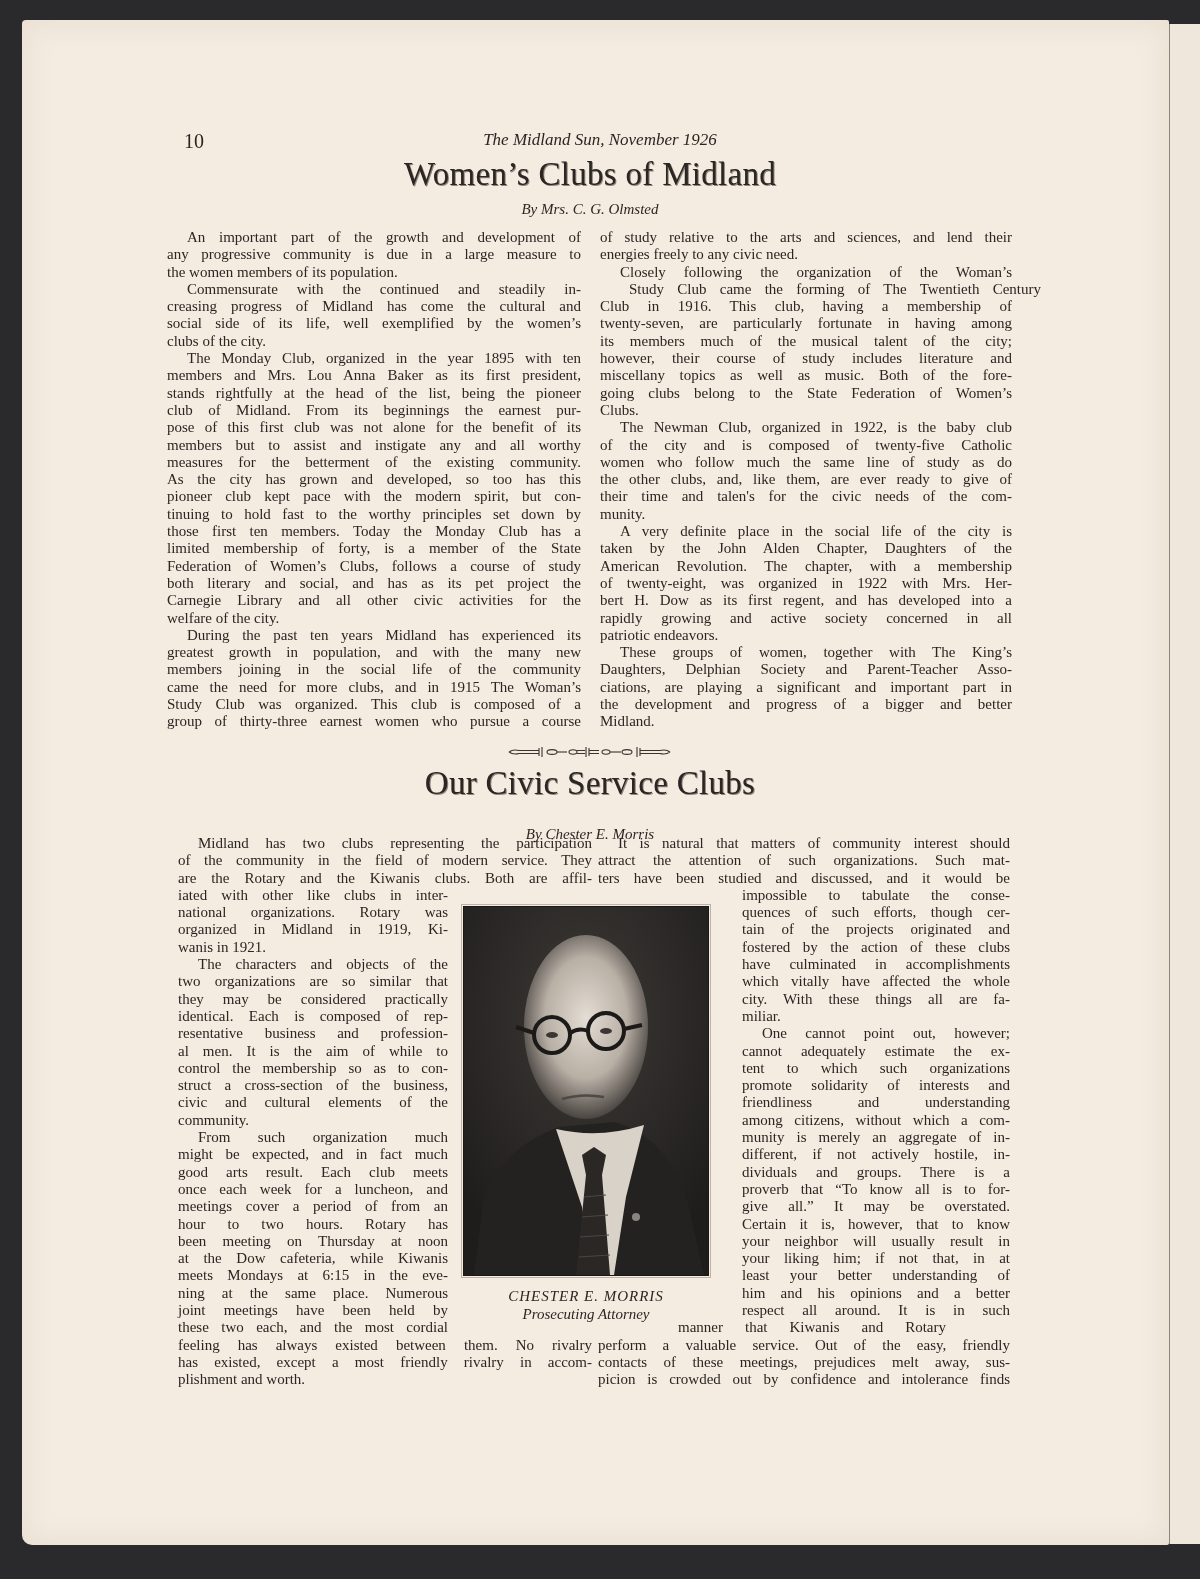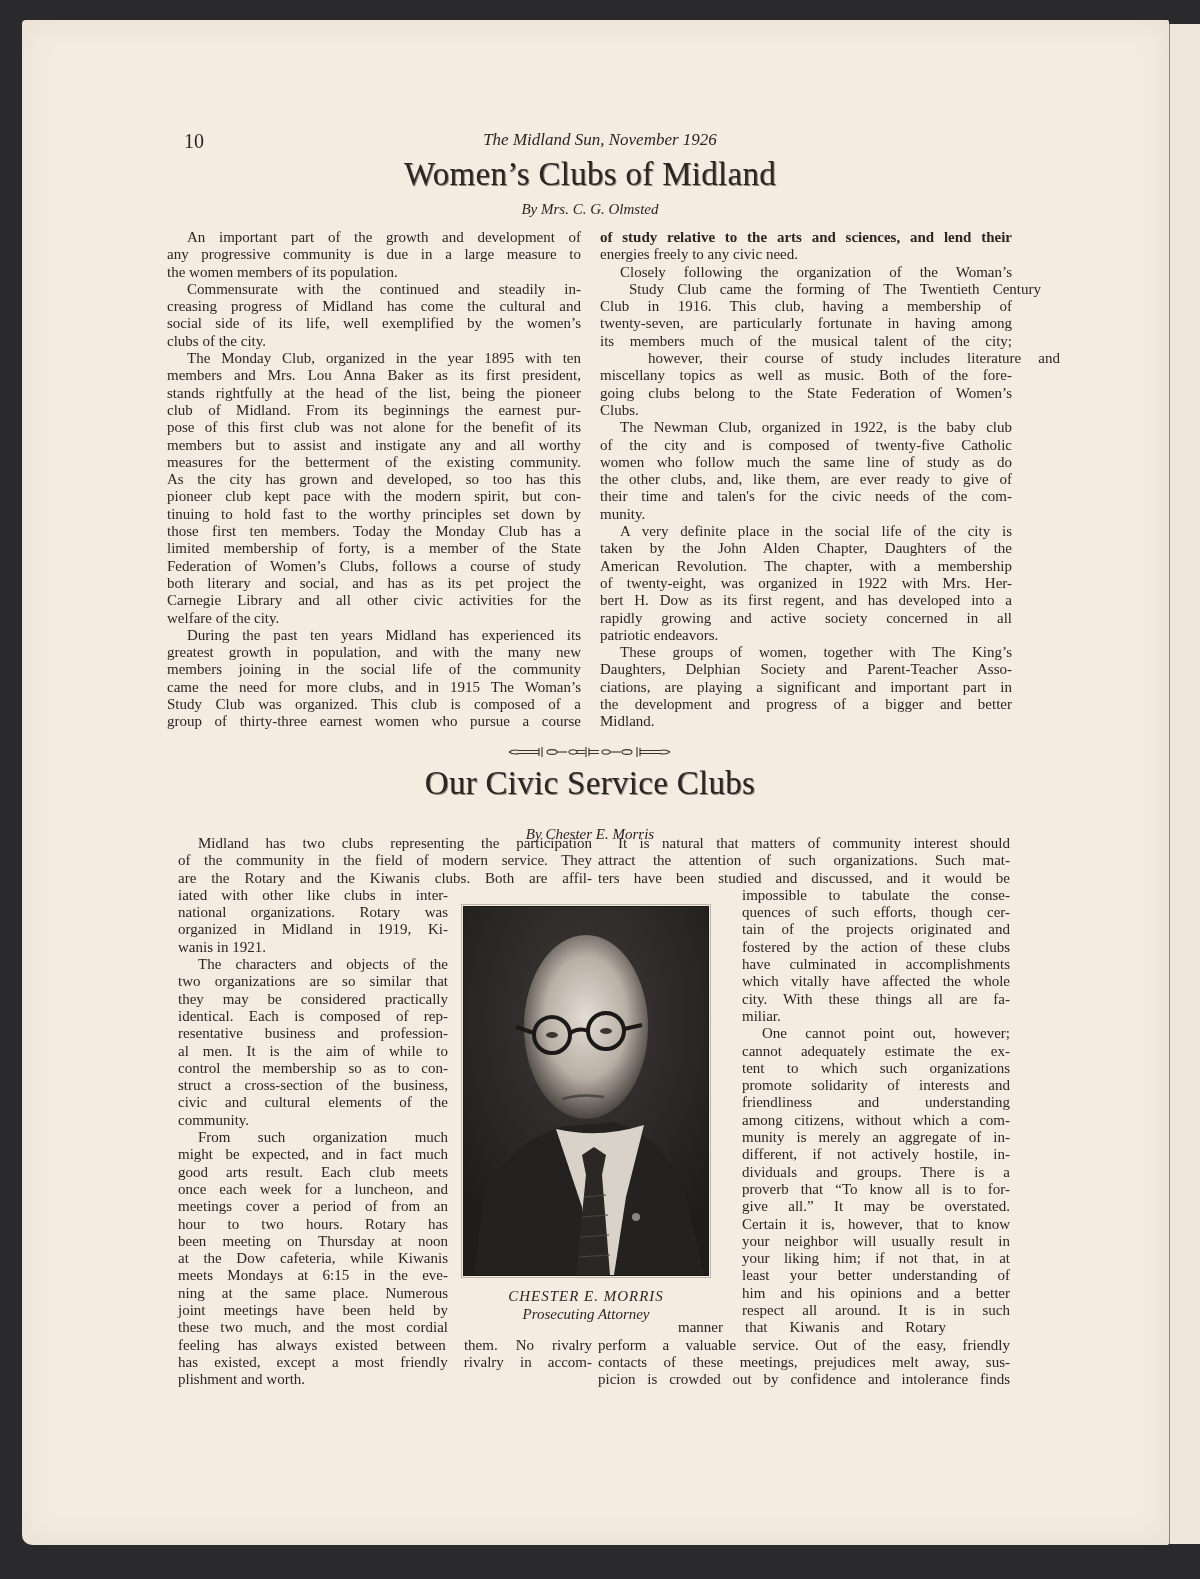--- a/index.html
+++ b/index.html
@@ -90,28 +90,28 @@
     <span class="line" style="width: 414px;">Carnegie Library and all other civic activities for the</span>
     <span class="line last" style="width: 414px;">welfare of the city.</span>
     <span class="line ind" style="width: 394px;">During the past ten years Midland has experienced its</span>
     <span class="line" style="width: 414px;">greatest growth in population, and with the many new</span>
     <span class="line" style="width: 414px;">members joining in the social life of the community</span>
     <span class="line" style="width: 414px;">came the need for more clubs, and in 1915 The Woman’s</span>
     <span class="line" style="width: 414px;">Study Club was organized.  This club is composed of a</span>
     <span class="line" style="width: 414px;">group of thirty-three earnest women who pursue a course</span>
   </div>
 <div class="col c2">
-    <span class="line" style="width: 412px; font-weight: bold;">of study relative to the arts and sciences, and lend their</span>
+    <span class="line" style="width: 412px;">of study relative to the arts and sciences, and lend their</span>
     <span class="line last" style="width: 412px;">energies freely to any civic need.</span>
     <span class="line ind" style="width: 392px;">Closely following the organization of the Woman’s</span>
     <span class="line" style="width: 412px; margin-left: 29px;">Study Club came the forming of The Twentieth Century</span>
     <span class="line" style="width: 412px;">Club in 1916.  This club, having a membership of</span>
     <span class="line" style="width: 412px;">twenty-seven, are particularly fortunate in having among</span>
     <span class="line" style="width: 412px;">its members much of the musical talent of the city;</span>
-    <span class="line" style="width: 412px; margin-left: 48px;">however, their course of study includes literature and</span>
+    <span class="line" style="width: 412px;">however, their course of study includes literature and</span>
     <span class="line" style="width: 412px;">miscellany topics as well as music.  Both of the fore-</span>
     <span class="line" style="width: 412px;">going clubs belong to the State Federation of Women’s</span>
     <span class="line last" style="width: 412px;">Clubs.</span>
     <span class="line ind" style="width: 392px;">The Newman Club, organized in 1922, is the baby club</span>
     <span class="line" style="width: 412px;">of the city and is composed of twenty-five Catholic</span>
     <span class="line" style="width: 412px;">women who follow much the same line of study as do</span>
     <span class="line" style="width: 412px;">the other clubs, and, like them, are ever ready to give of</span>
     <span class="line" style="width: 412px;">their time and talen's for the civic needs of the com-</span>
     <span class="line last" style="width: 412px;">munity.</span>
     <span class="line ind" style="width: 392px;">A very definite place in the social life of the city is</span>
@@ -172,21 +172,21 @@
     <span class="line" style="width: 270px;">might be expected, and in fact much</span>
     <span class="line" style="width: 270px;">good arts result.  Each club meets</span>
     <span class="line" style="width: 270px;">once each week for a luncheon, and</span>
     <span class="line" style="width: 270px; font-family: Liberation Serif, serif;">meetings cover a period of from an</span>
     <span class="line" style="width: 270px;">hour to two hours.  Rotary has</span>
     <span class="line" style="width: 270px;">been meeting on Thursday at noon</span>
     <span class="line" style="width: 270px;">at the Dow cafeteria, while Kiwanis</span>
     <span class="line" style="width: 270px;">meets Mondays at 6:15 in the eve-</span>
     <span class="line" style="width: 270px;">ning at the same place.  Numerous</span>
     <span class="line" style="width: 270px;">joint meetings have been held by</span>
-    <span class="line" style="width: 270px;">these two much, and the most cordial</span>
+    <span class="line" style="width: 270px;">these two each, and the most cordial</span>
     <span class="line" style="width: 414px;">feeling has always existed between them.  No rivalry</span>
     <span class="line" style="width: 414px;">has existed, except a most friendly rivalry in accom-</span>
     <span class="line last" style="width: 414px;">plishment and worth.</span>
   </div>
 <div class="col c4">
     <span class="line ind" style="width: 392px;">It is natural that matters of community interest should</span>
     <span class="line" style="width: 412px;">attract the attention of such organizations.  Such mat-</span>
     <span class="line" style="width: 412px;">ters have been studied and discussed, and it would be</span>
     <span class="line" style="width: 268px; margin-left: 144px;">impossible to tabulate the conse-</span>
     <span class="line" style="width: 268px; margin-left: 144px;">quences of such efforts, though cer-</span>

